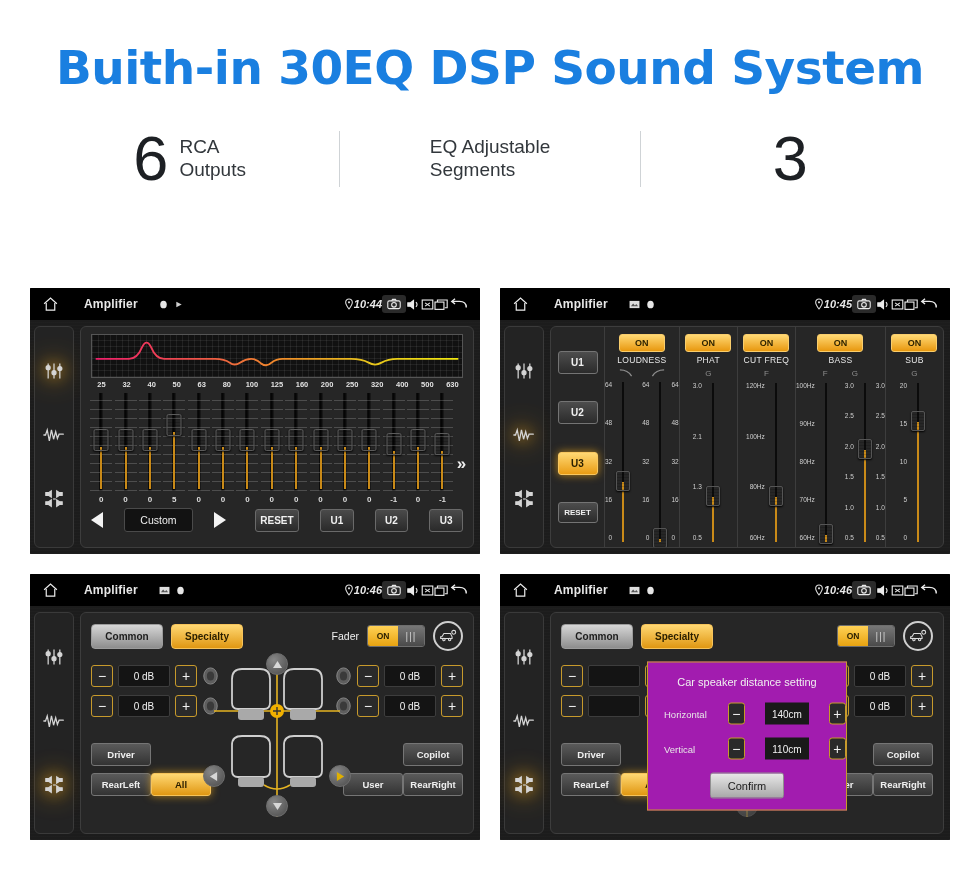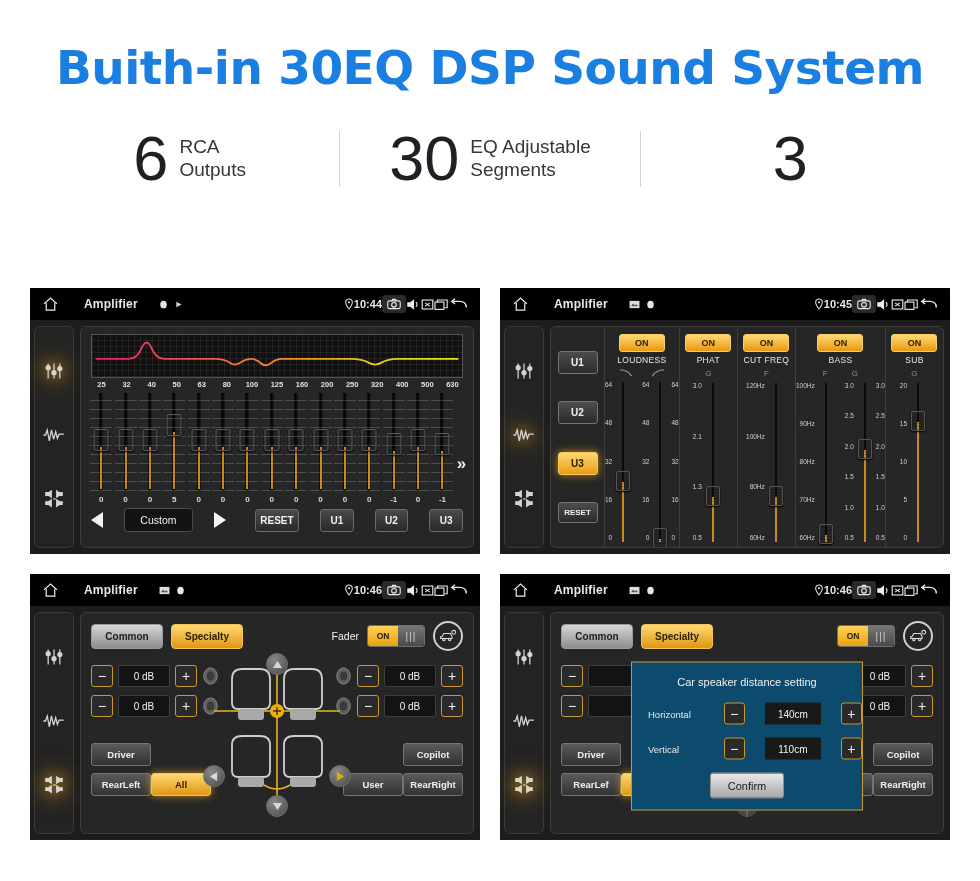--- a/index.html
+++ b/index.html
@@ -76,21 +76,21 @@
     height: 32px;
     background: #000;
     display: flex;
     align-items: center;
     padding: 0 12px;
     gap: 9px;
     color: #e8e8e8;
   }
   .sb-title { font-size: 12px; font-weight: bold; margin-left: 16px; letter-spacing: .2px;}
   .sb-mini { display: flex; gap: 6px; margin-left: 12px; align-items: center; }
-  .sb-right { margin-left: auto; display: flex; align-items: center; gap: 0; }
+  .sb-right { margin-left: auto; display: flex; align-items: center; gap: 0; font-style: italic; }
   .sb-time { font-size: 11px; font-weight: bold; }
   .sb-ic { opacity: .92; display: flex; align-items: center; }
   .sb-ic.hl { background: #2e2e2e; border-radius: 3px; padding: 3px 5px; }
 
   
   .amp-body {
     position: absolute;
     top: 32px; left: 0; right: 0; bottom: 0;
     background: #1c1c1c;
     background-image: repeating-linear-gradient(0deg, rgba(255,255,255,.012) 0 1px, transparent 1px 3px);
@@ -338,21 +338,21 @@
     width: 22px; height: 22px; border-radius: 50%;
     background: radial-gradient(circle at 35% 30%, #888, #4a4a4a);
     border: 1px solid #6e6e6e;
     display: flex; align-items: center; justify-content: center;
   }
 
   
   .dialog {
     position: absolute; left: 50%; top: 56%;
     transform: translate(-50%,-50%);
-    width: 232px; background: #0c4a6e;
+    width: 200px; background: #a21caf;
     border: 1px solid #c79a2c;
     padding: 13px 0 11px 0;
     z-index: 20;
   }
   .dlg-title { text-align: center; color: #f0f0f0; font-size: 11px; margin-bottom: 15px; }
   .dlg-row { display: flex; align-items: center; gap: 20px; margin: 0 0 13px 16px; }
   .dlg-lbl { color: #e7e7e7; font-size: 9.5px; width: 58px; }
   .dlg-val {
     width: 58px; height: 22px; background: #191919;
     color: #f2f2f2; font-size: 10px; display: flex;
@@ -375,21 +375,20 @@
 <div class="stats-row">
   <div class="stat">
     <div class="stat-num">6</div>
     <div class="stat-txt">
       <div>RCA</div>
       <div>Outputs</div>
     </div>
   </div>
   <div class="stat-div"></div>
   <div class="stat">
-    <div class="stat-num">30</div>
     <div class="stat-txt">
       <div>EQ Adjustable</div>
       <div>Segments</div>
     </div>
   </div>
   <div class="stat-div"></div>
   <div class="stat">
     <div class="stat-num">3</div>
   </div>
 </div>

